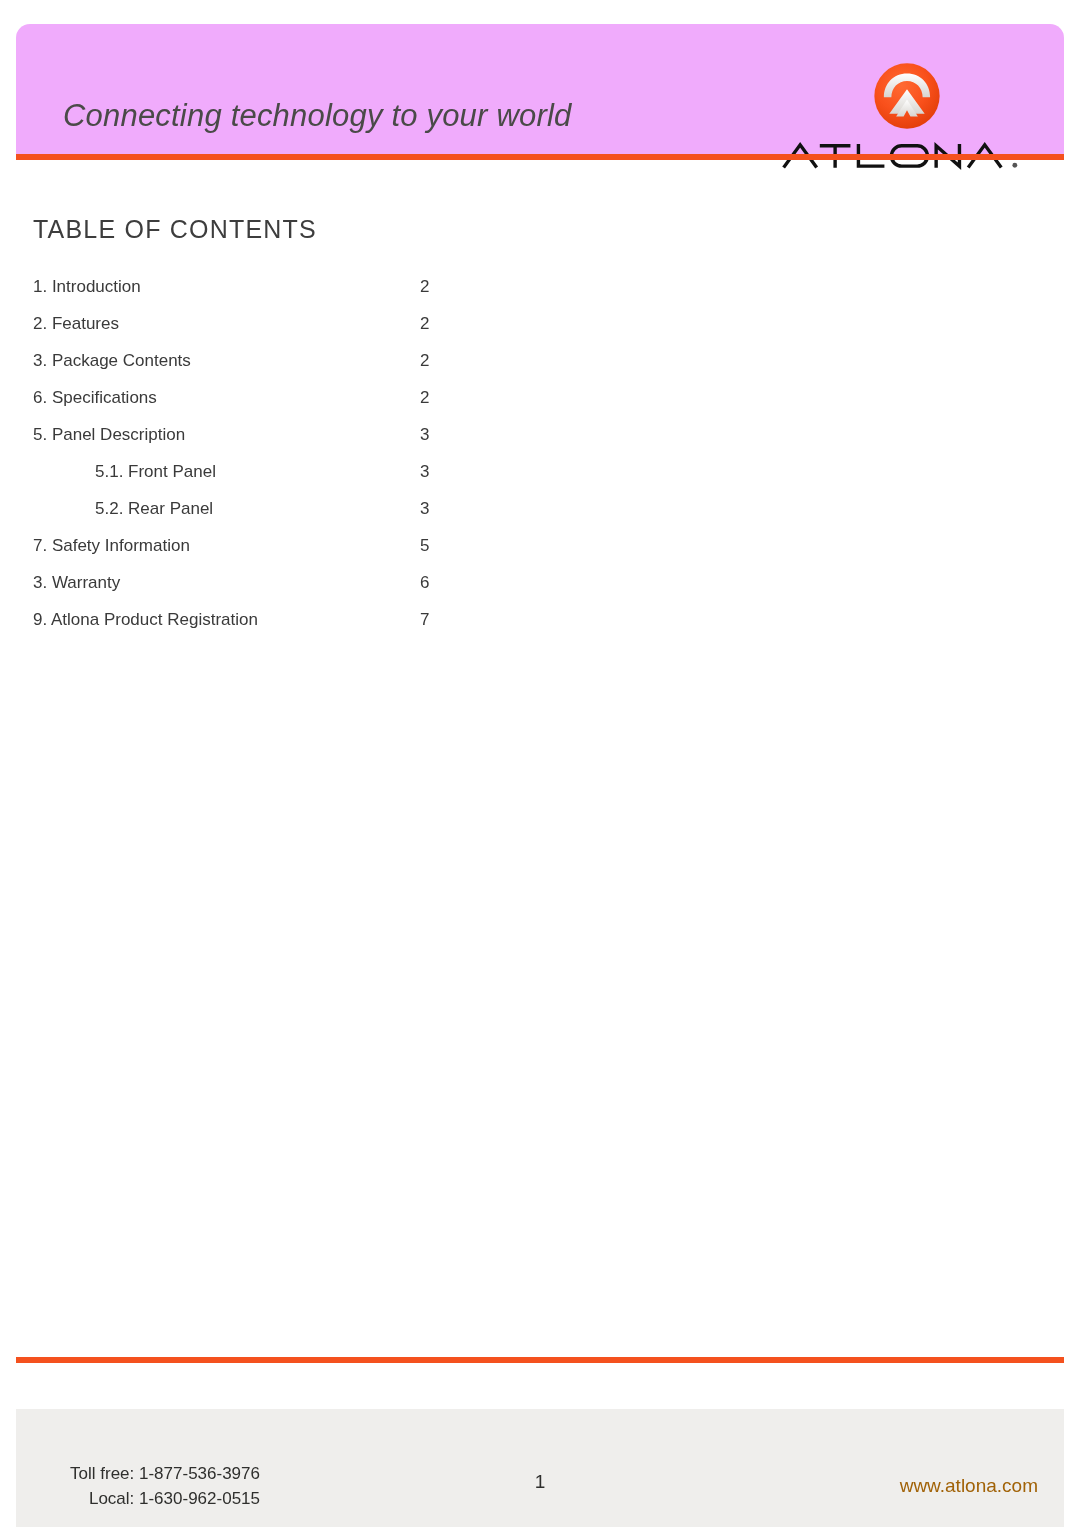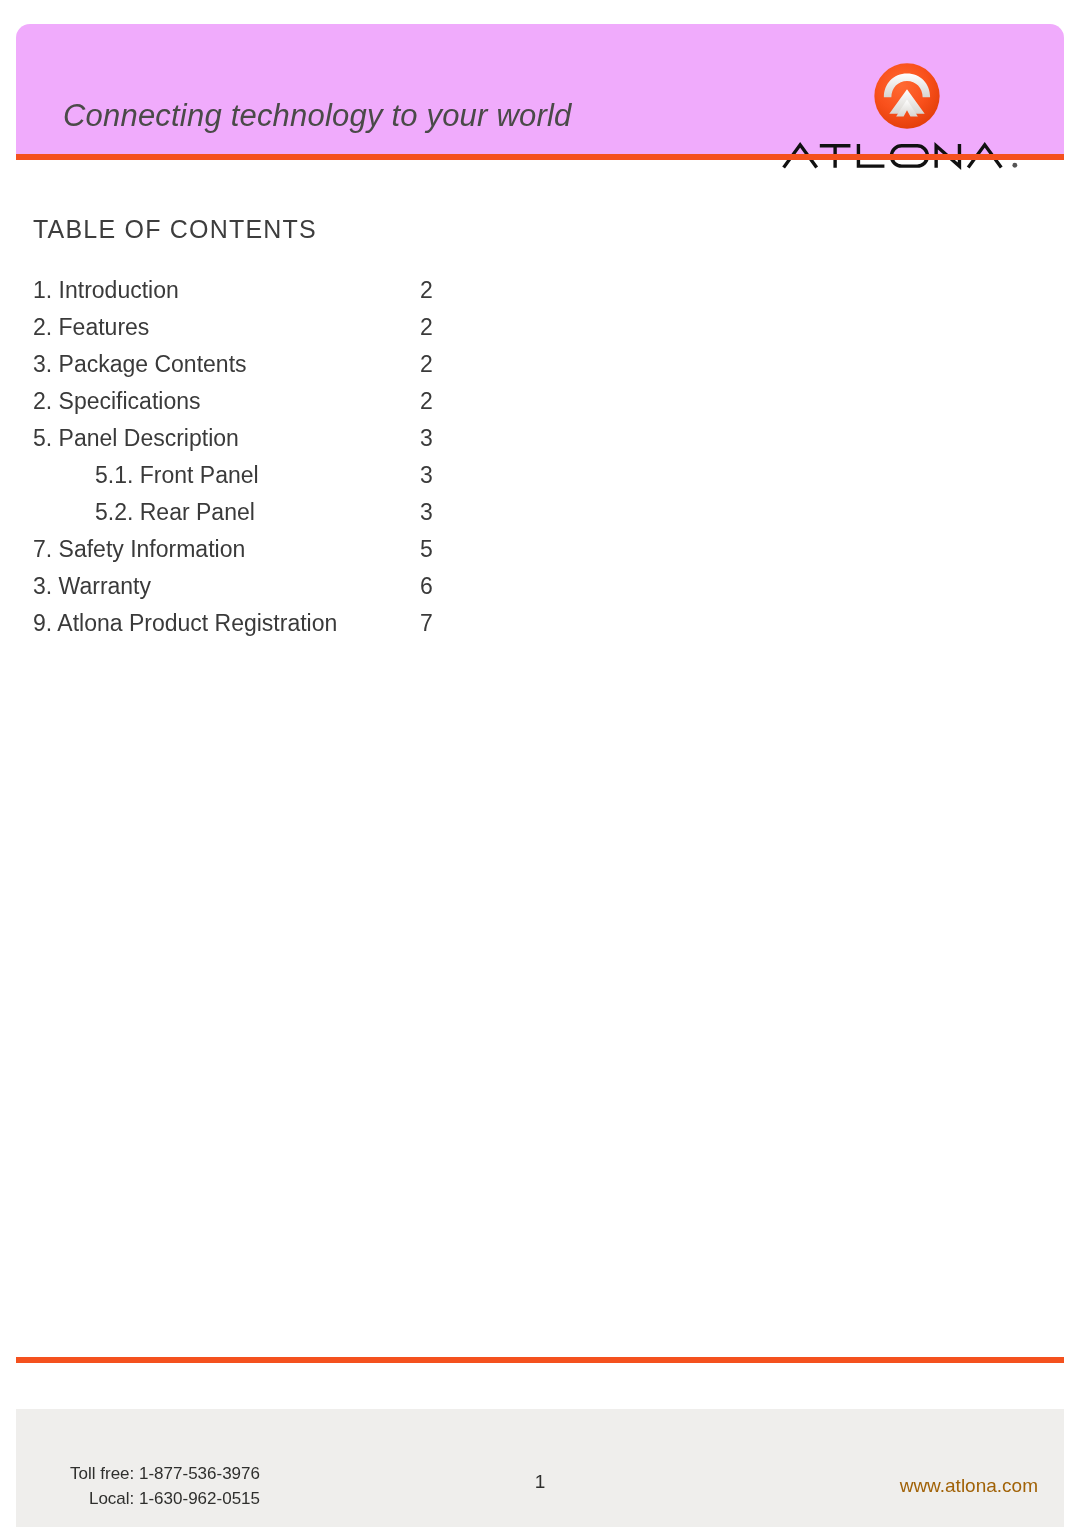--- a/index.html
+++ b/index.html
@@ -86,21 +86,21 @@
   }
   .toc-list {
     position: absolute;
     left: 0;
     top: 117px;
     width: 480px;
   }
   .toc-row {
     position: relative;
     height: 37px;
-    font-size: 23px;
+    font-size: 17px;
     color: #3a3a3a;
     font-weight: 300;
   }
   .toc-label {
     position: absolute;
     left: 17px;
     top: 0;
     white-space: nowrap;
   }
   .toc-row.sub .toc-label {
@@ -223,21 +223,21 @@
       <span class="toc-label">2. Features</span>
       <span class="toc-page">2</span>
     </div>
 
     <div class="toc-row">
       <span class="toc-label">3. Package Contents</span>
       <span class="toc-page">2</span>
     </div>
 
     <div class="toc-row">
-      <span class="toc-label">2. Specifications</span>
+      <span class="toc-label">6. Specifications</span>
       <span class="toc-page">2</span>
     </div>
 
     <div class="toc-row">
       <span class="toc-label">5. Panel Description</span>
       <span class="toc-page">3</span>
     </div>
 
     <div class="toc-row sub">
       <span class="toc-label">5.1. Front Panel</span>

